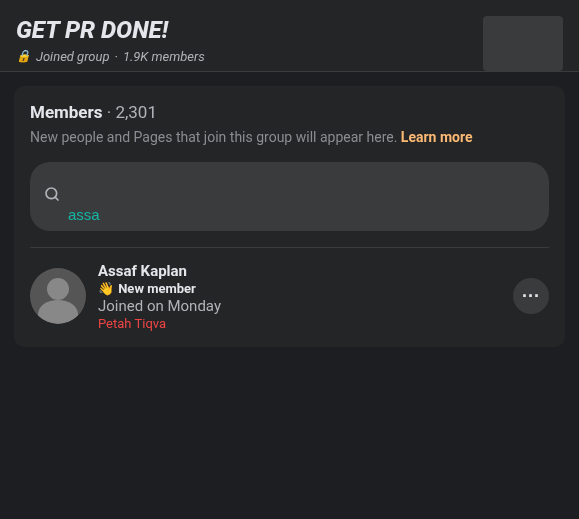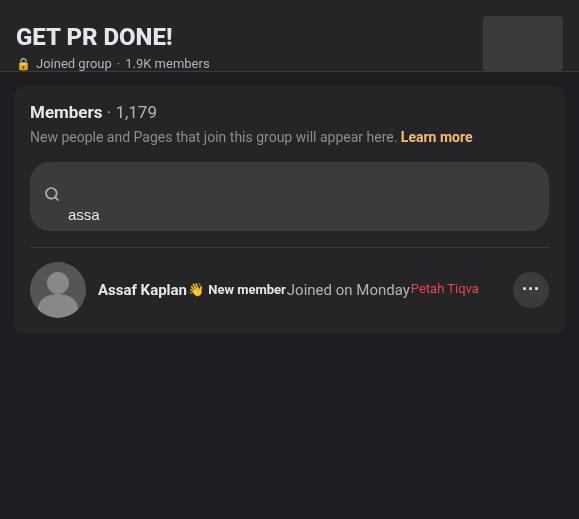--- a/index.html
+++ b/index.html
@@ -13,22 +13,23 @@
     }
 
     
     .group-header {
       background-color: #242526;
       padding: 16px 16px 0 16px;
       border-bottom: 1px solid #3a3b3c;
     }
     .group-title-row {
       display: flex;
-      align-items: flex-end;
+      align-items: flex-start;
       justify-content: space-between;
+      font-style: italic;
     }
     .group-title-text {
       font-size: 24px;
       font-weight: 800;
       color: #e4e6eb;
       line-height: 1.2;
     }
     .group-meta {
       display: flex;
       align-items: center;
@@ -116,21 +117,21 @@
     }
     .search-icon-wrap {
       color: #b0b3b8;
       font-size: 15px;
       flex-shrink: 0;
     }
     .search-input {
       background: transparent;
       border: none;
       outline: none;
-      color: #e5e5e5;
+      color: #14b8a6;
       font-size: 15px;
       width: 100%;
       caret-color: #e4e6eb;
       margin-top: 36px;
     }
     .search-input::placeholder {
       color: #8a8d91;
     }
 
     
@@ -196,21 +197,21 @@
       left: 50%;
       transform: translateX(-50%);
       width: 40px;
       height: 28px;
       border-radius: 50% 50% 0 0;
       background: #888;
     }
 
     .member-info {
       display: flex;
-      flex-direction: row;
+      flex-direction: column;
       gap: 1px;
     }
     .member-name {
       font-size: 15px;
       font-weight: 700;
       color: #e4e6eb;
     }
     .member-badge {
       display: flex;
       align-items: center;
@@ -267,21 +268,21 @@
 
 </div>
 
 <div class="main-content">
   <div class="members-card">
 
     <div class="members-heading">
       <span>Members</span>
       <span class="members-count">
         <span>·</span>
-        <span>1,179</span>
+        <span>2,301</span>
       </span>
     </div>
 
     <div class="members-description">
       <span>New people and Pages that join this group will appear here.</span>
       <span class="learn-more">Learn more</span>
     </div>
 
     <div class="search-box">
       <span class="search-icon-wrap">

